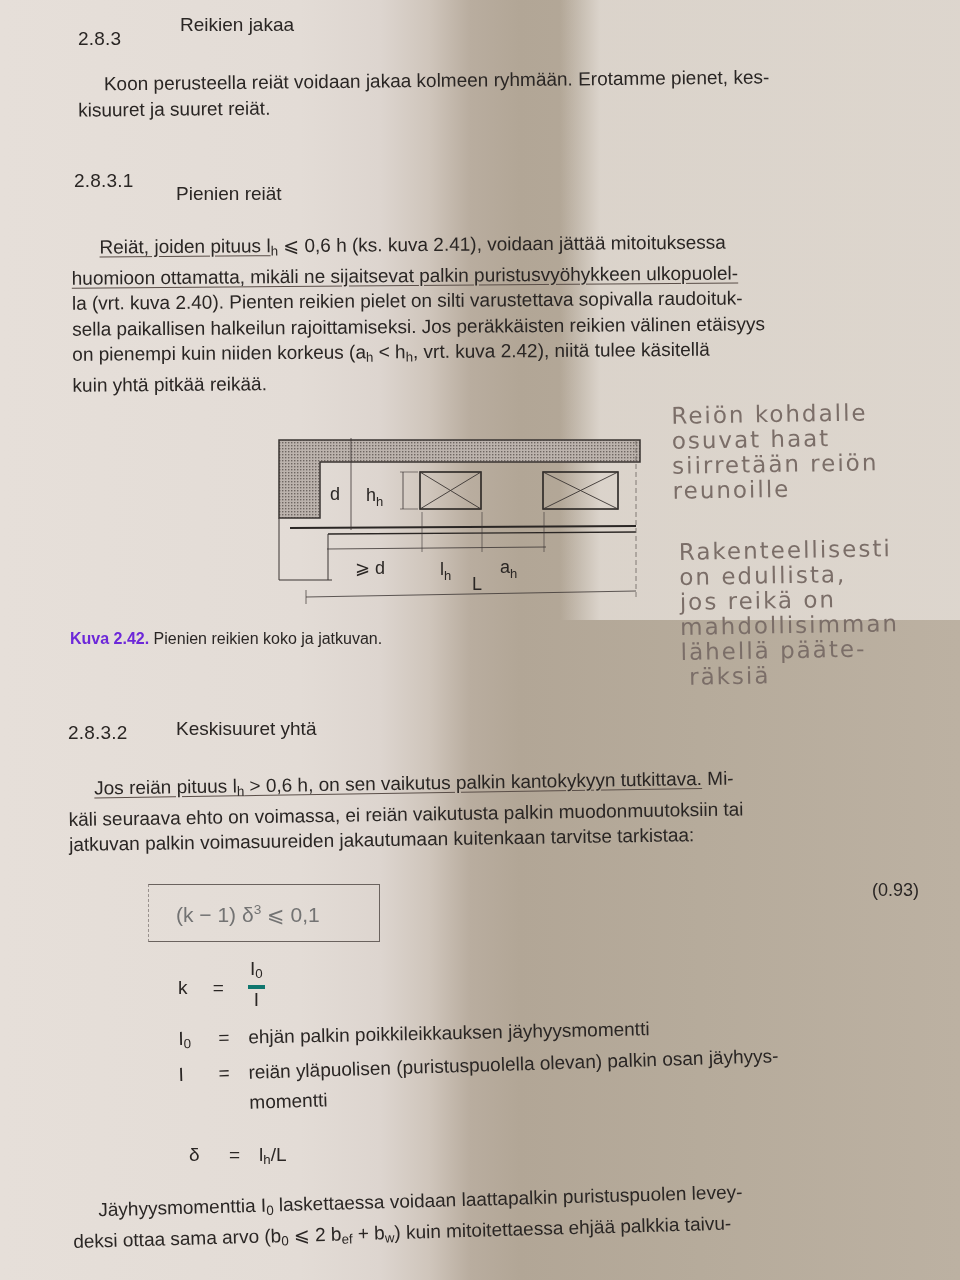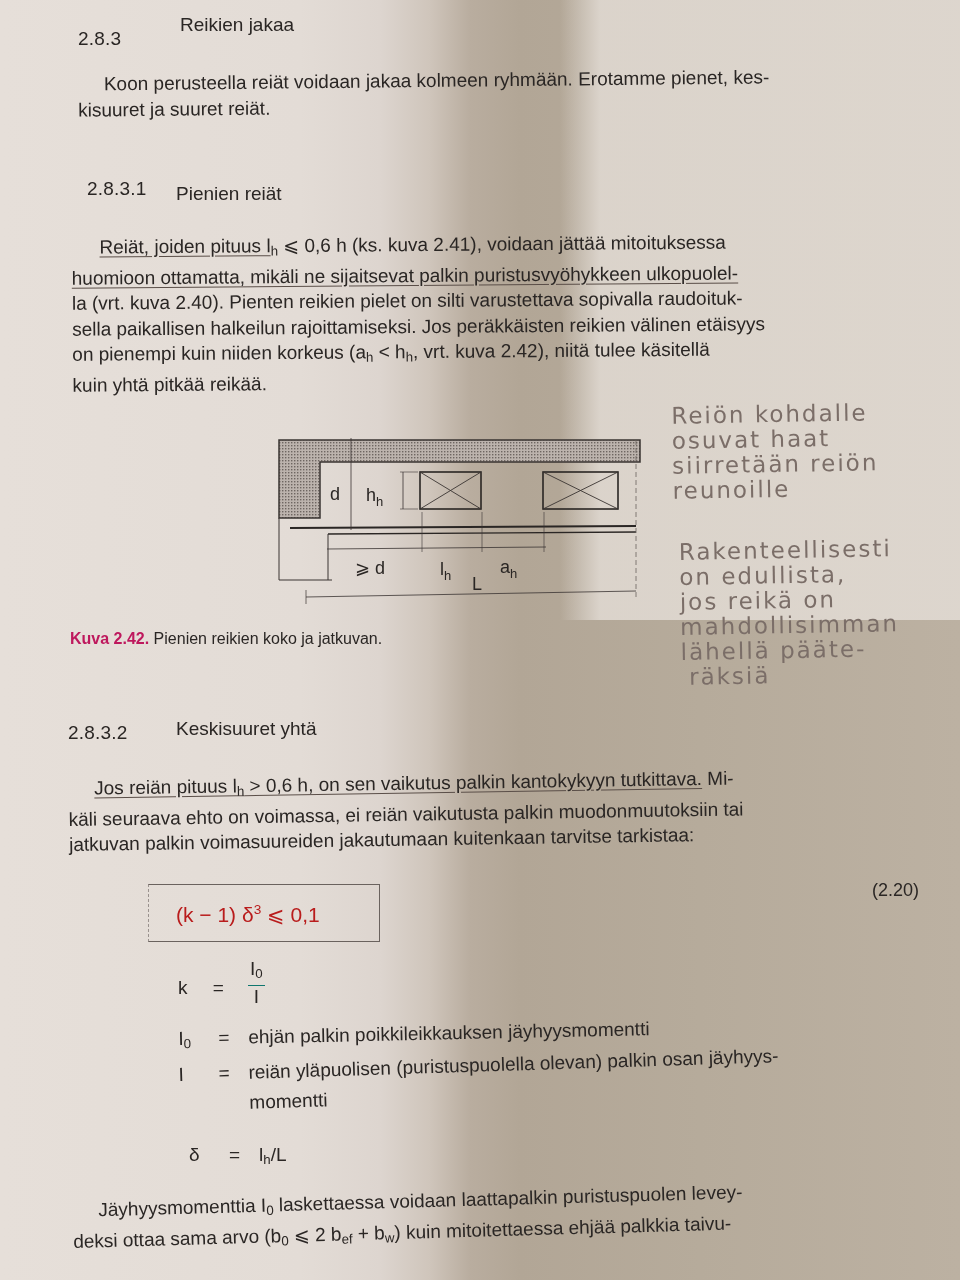--- a/index.html
+++ b/index.html
@@ -19,21 +19,21 @@
   }
   .block { position: absolute; white-space: nowrap; }
   .sec-num { font-size: 19px; letter-spacing: 0.2px; }
   .sec-title { font-size: 19px; }
   .para { font-size: 19px; line-height: 25.5px; }
   .para .line { display: block; white-space: nowrap; }
   .ul { text-decoration: underline; text-decoration-color: #5a4e48; text-underline-offset: 3px; }
   sub { font-size: 0.7em; vertical-align: -0.25em; }
   sup { font-size: 0.65em; }
   .caption { font-size: 16px; }
-  .caption b { font-weight: bold; color: #be185d; }
+  .caption b { font-weight: bold; color: #6d28d9; }
   .hand {
     font-family: "DejaVu Sans", sans-serif;
     font-size: 23px; line-height: 25px; color: #7b6e68;
     letter-spacing: 2px; font-weight: normal; transform: rotate(-1deg);
   }
   .formula-box {
     position: absolute; left: 148px; top: 884px; width: 230px; height: 56px;
     border: 1px solid #6a625e; border-left: 1px dashed #9a928e;
   }
   .eqnum { font-size: 18px; }
@@ -46,21 +46,21 @@
 <div class="page-shade-top"></div>
 
 <div class="block sec-num" style="left:78px; top:16px;margin-top:12px;">2.8.3</div>
 <div class="block sec-title" style="left:180px; top:14px;">Reikien jakaa</div>
 
 <div class="block para" style="left:78px; top:68px; transform: rotate(-0.6deg);">
   <span class="line" style="padding-left:26px;">Koon perusteella reiät voidaan jakaa kolmeen ryhmään. Erotamme pienet, kes-</span>
   <span class="line">kisuuret ja suuret reiät.</span>
 </div>
 
-<div class="block sec-num" style="left:74px; top:178px;margin-left:13px;">2.8.3.1</div>
+<div class="block sec-num" style="left:74px; top:170px;">2.8.3.1</div>
 <div class="block sec-title" style="left:176px; top:183px;">Pienien reiät</div>
 
 <div class="block para" style="left:72px; top:232px; transform: rotate(-0.45deg);">
   <span class="line" style="padding-left:28px;"><span class="ul">Reiät, joiden pituus l</span><sub>h</sub><span> ⩽ 0,6 h (ks. kuva 2.41), voidaan jättää mitoituksessa</span></span>
   <span class="line ul">huomioon ottamatta, mikäli ne sijaitsevat palkin puristusvyöhykkeen ulkopuolel-</span>
   <span class="line">la (vrt. kuva 2.40). Pienten reikien pielet on silti varustettava sopivalla raudoituk-</span>
   <span class="line">sella paikallisen halkeilun rajoittamiseksi. Jos peräkkäisten reikien välinen etäisyys</span>
   <span class="line"><span>on pienempi kuin niiden korkeus (a</span><sub>h</sub><span> &lt; h</span><sub>h</sub><span>, vrt. kuva 2.42), niitä tulee käsitellä</span></span>
   <span class="line">kuin yhtä pitkää reikää.</span>
 </div>
@@ -135,29 +135,29 @@
 <div class="block sec-num" style="left:68px; top:722px;">2.8.3.2</div>
 <div class="block sec-title" style="left:176px; top:718px;">Keskisuuret yhtä</div>
 
 <div class="block para" style="left:68px; top:776px; transform: rotate(-0.9deg); transform-origin: left top;">
   <span class="line" style="padding-left:26px;"><span class="ul"><span>Jos reiän pituus l</span><sub>h</sub><span> &gt; 0,6 h, on sen vaikutus palkin kantokykyyn tutkittava.</span></span><span> Mi-</span></span>
   <span class="line">käli seuraava ehto on voimassa, ei reiän vaikutusta palkin muodonmuutoksiin tai</span>
   <span class="line">jatkuvan palkin voimasuureiden jakautumaan kuitenkaan tarvitse tarkistaa:</span>
 </div>
 
 <div class="formula-box"></div>
-<div class="block" style="left:176px; top:902px; font-size:21px; color:#b91c1c;"><span>(k − 1) δ</span><sup>3</sup><span> ⩽ 0,1</span></div>
-<div class="block eqnum" style="left:872px; top:880px;">(2.20)</div>
+<div class="block" style="left:176px; top:902px; font-size:21px; color:#737373;"><span>(k − 1) δ</span><sup>3</sup><span> ⩽ 0,1</span></div>
+<div class="block eqnum" style="left:872px; top:880px;">(0.93)</div>
 
 <div class="block defs" style="left:178px; top:973px;">
   <span>k</span>
   <span style="margin-left:20px;">=</span>
 </div>
 <div class="block" style="left:248px; top:958px; text-align:center; font-size:19px; line-height:22px;">
-  <div style="border-bottom:1px solid #0f766e; padding:0 2px;"><span>I</span><sub>0</sub></div>
+  <div style="border-bottom:4px solid #0f766e; padding:0 2px;"><span>I</span><sub>0</sub></div>
   <div>I</div>
 </div>
 
 <div class="block defs" style="left:178px; top:1024px; transform: rotate(-1.2deg); transform-origin:left top;">
   <span style="display:inline-block;width:40px;"><span>I</span><sub>0</sub></span><span style="display:inline-block;width:30px;">=</span><span>ehjän palkin poikkileikkauksen jäyhyysmomentti</span>
 </div>
 <div class="block defs" style="left:178px; top:1060px; transform: rotate(-1.8deg); transform-origin:left top;">
   <span style="display:inline-block;width:40px;">I</span><span style="display:inline-block;width:30px;">=</span><span>reiän yläpuolisen (puristuspuolella olevan) palkin osan jäyhyys-</span>
   <div style="padding-left:70px;">momentti</div>
 </div>

